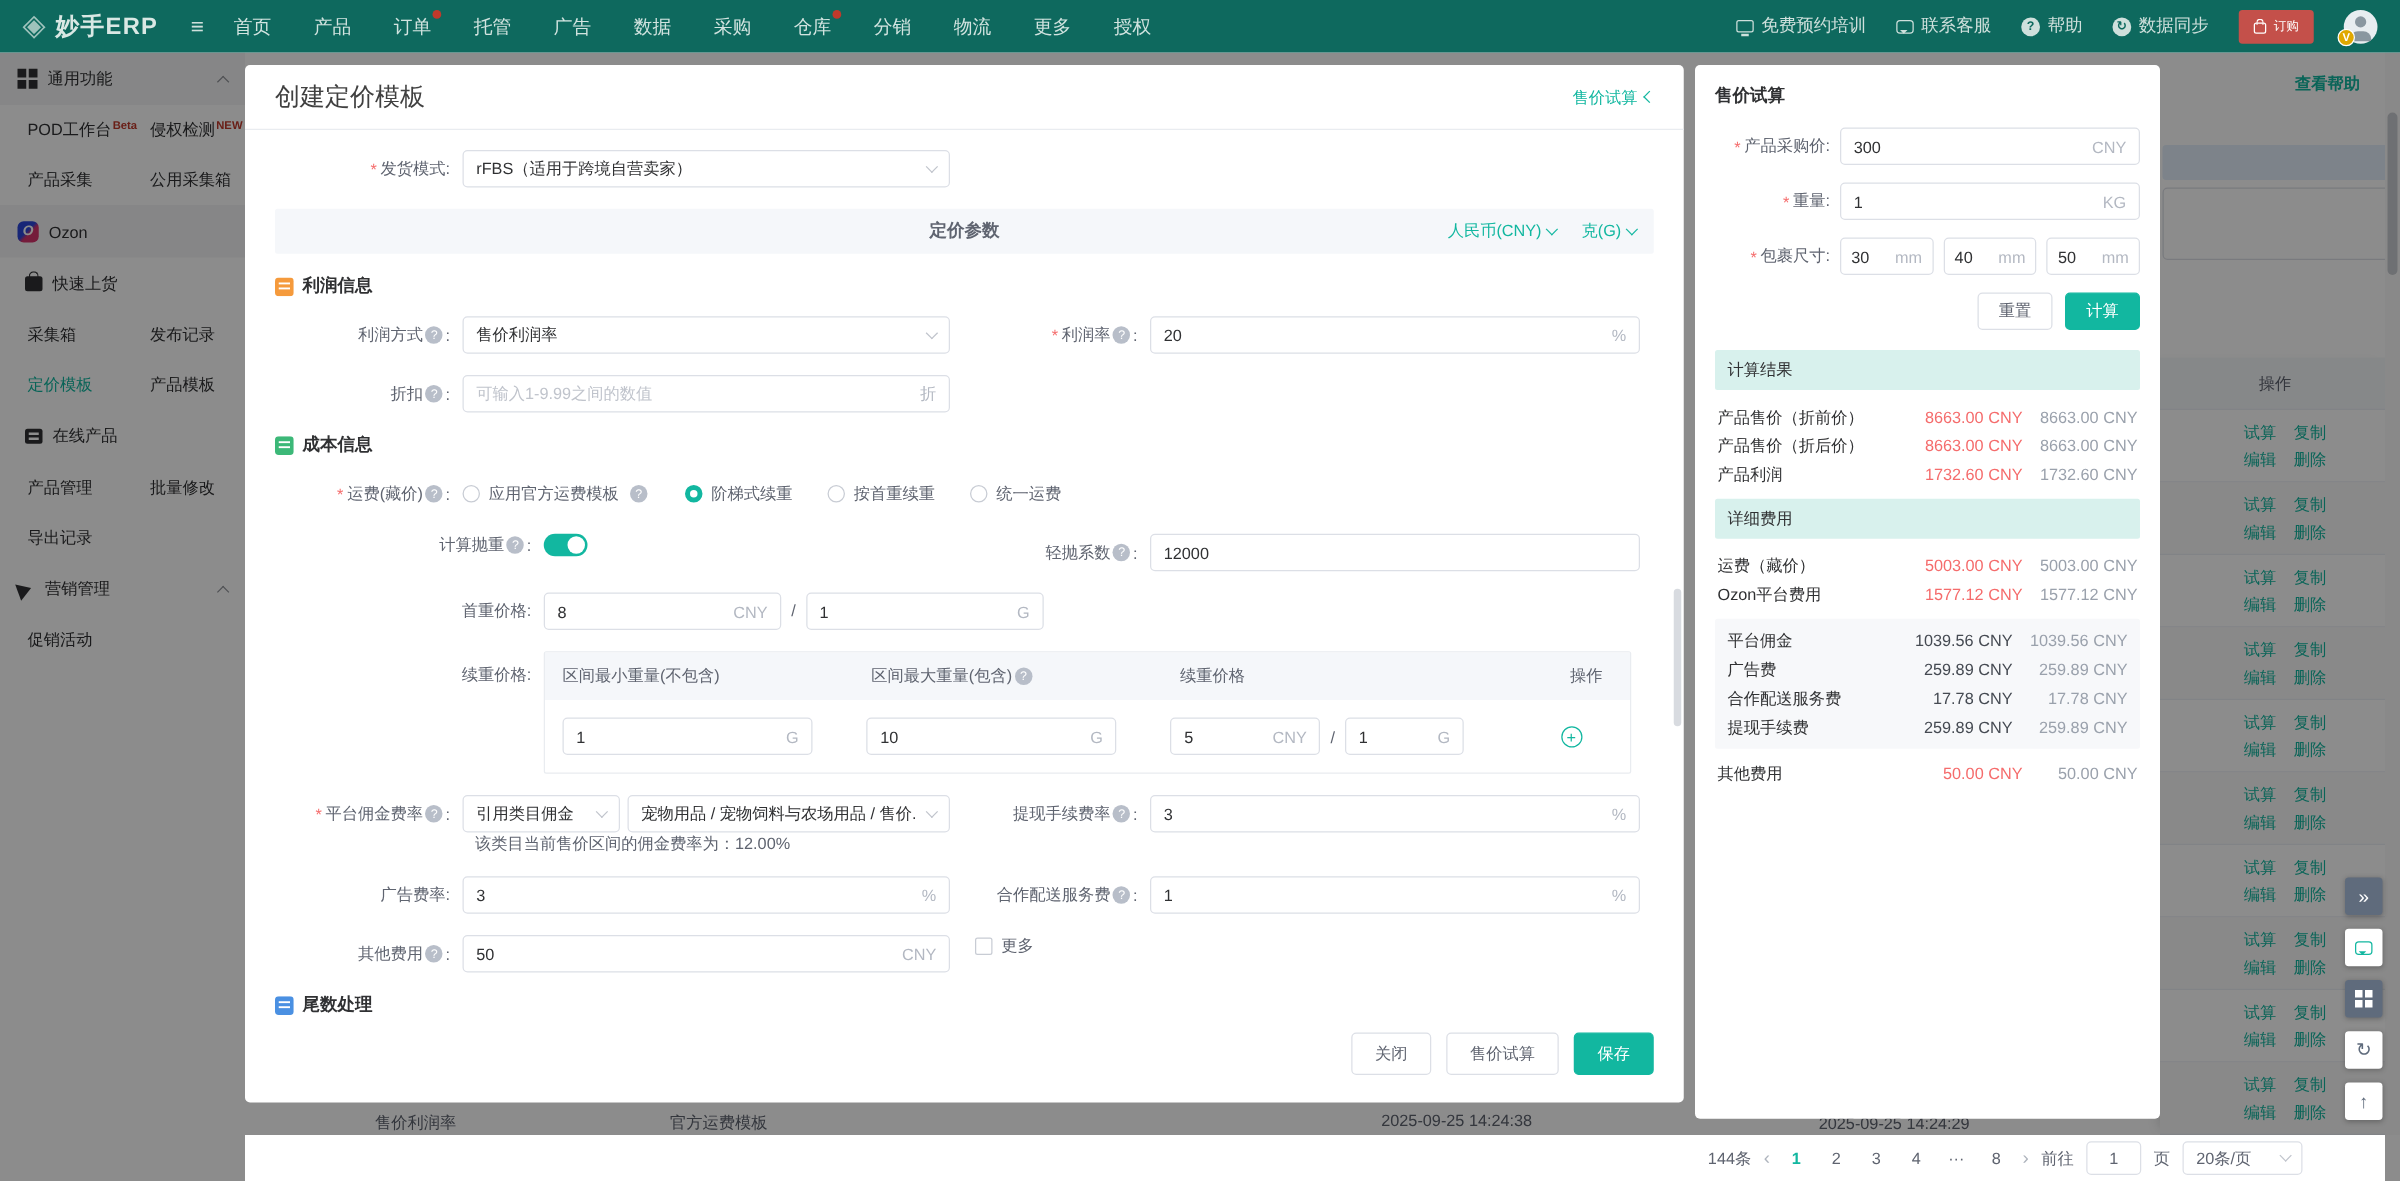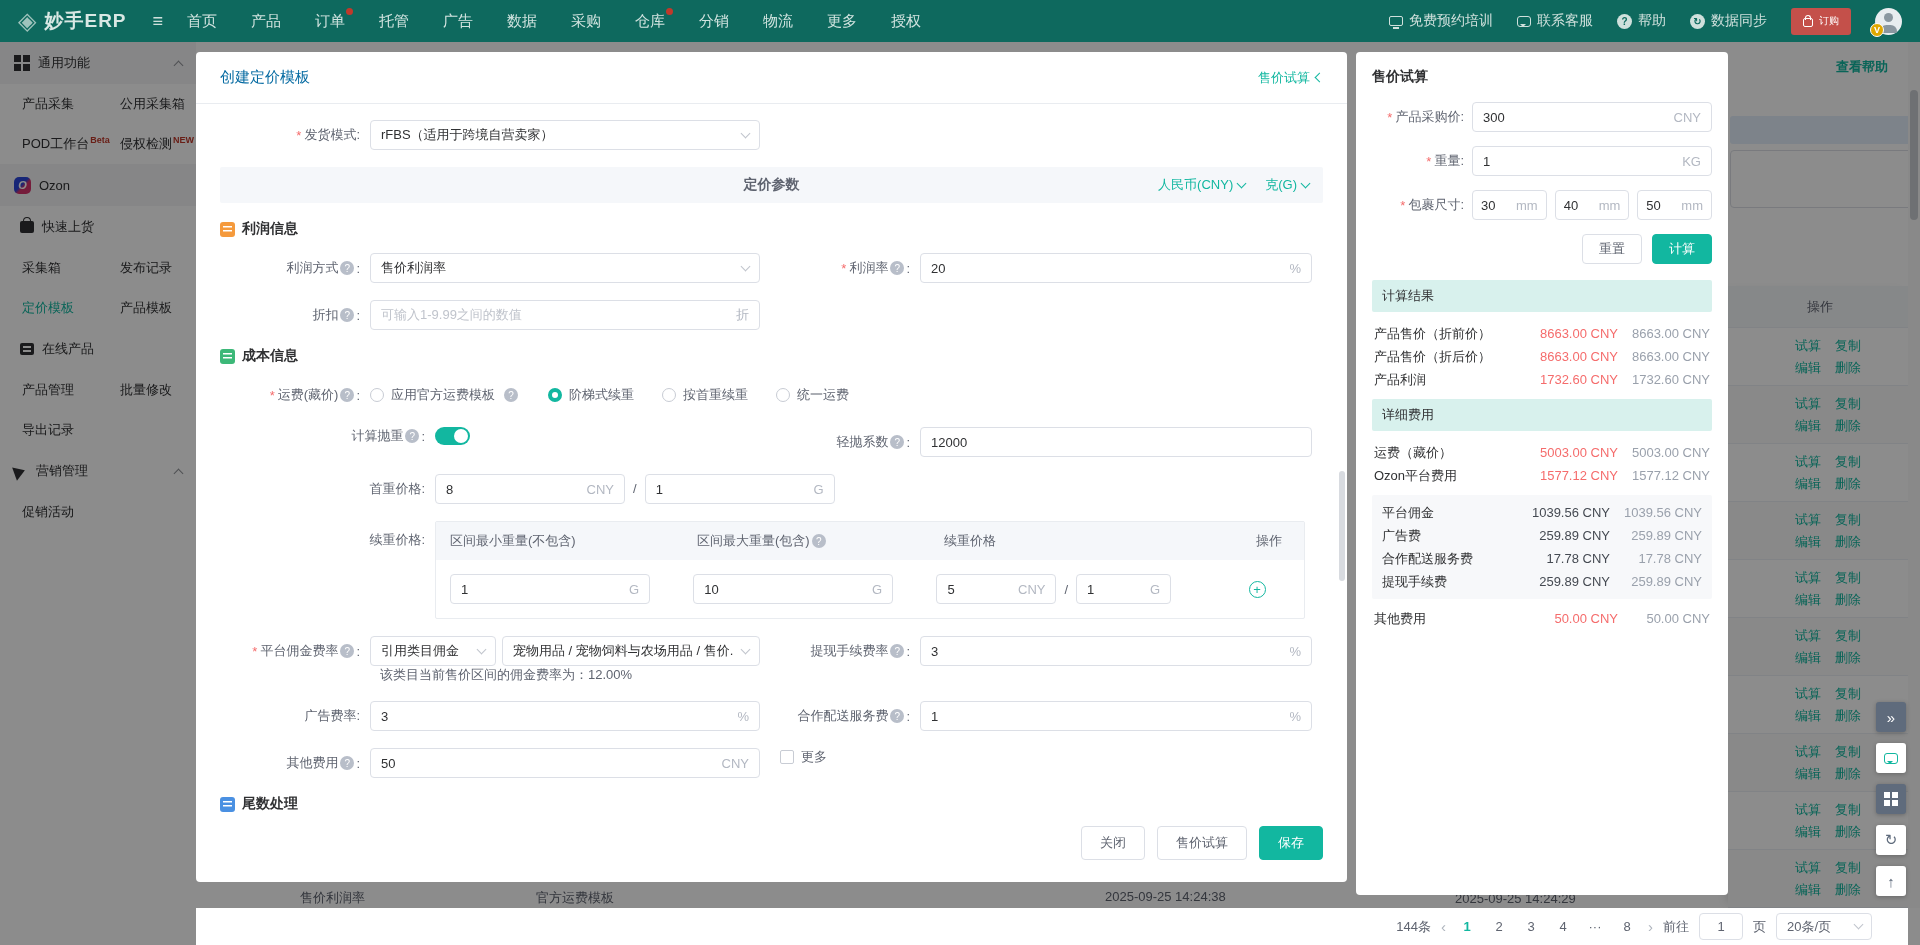--- a/index.html
+++ b/index.html
@@ -69,21 +69,21 @@
   
   .floaters{position:absolute;left:1876px;top:702px;width:30px;display:flex;flex-direction:column;gap:11px;z-index:30;}
   .fbtn{width:30px;height:30px;border-radius:3px;display:flex;align-items:center;justify-content:center;box-shadow:0 1px 4px rgba(0,0,0,0.25);cursor:pointer;font-size:15px;}
   .fbtn.dark{background:#5f6b7c;color:#fff;}
   .fbtn.light{background:#fff;color:#5f6b7c;}
   .i-chat-teal{width:14px;height:11px;border:1.5px solid #12b7a0;border-radius:3px;position:relative;}
   .i-chat-teal::after{content:"";position:absolute;left:2px;bottom:-4px;border:3px solid transparent;border-top-color:#12b7a0;}
   .i-dots{width:6px;height:6px;background:#fff;display:inline-block;box-shadow:8px 0 0 #fff,0 8px 0 #fff,8px 8px 0 #fff;margin:0 8px 8px 0;}
 
   
-  .pager{position:absolute;left:196px;right:12px;bottom:0;height:37px;background:#fff;z-index:15;display:flex;align-items:center;justify-content:flex-end;gap:10px;padding-right:36px;color:#5f6470;}
+  .pager{position:absolute;left:196px;right:12px;bottom:0;height:37px;background:#fff;z-index:15;display:flex;align-items:center;justify-content:flex-end;gap:10px;padding-right:66px;color:#5f6470;}
   .pg-arrow{color:#aeb4bd;cursor:pointer;font-size:15px;}
   .pg-num{min-width:22px;text-align:center;cursor:pointer;}
   .pg-num.active{color:#12b7a0;font-weight:bold;}
   .pg-input{width:44px;height:27px;border:1px solid #dcdfe6;border-radius:4px;display:flex;align-items:center;justify-content:center;}
   .pg-size{width:96px;height:27px;border:1px solid #dcdfe6;border-radius:4px;display:flex;align-items:center;padding:0 10px;position:relative;cursor:pointer;}
   .pg-size .chev{position:absolute;right:9px;color:#c0c4cc;}
 
   
   .chev{display:inline-block;width:7px;height:7px;border-right:1.5px solid currentColor;border-bottom:1.5px solid currentColor;}
   .chev.down{transform:rotate(45deg);margin-top:-4px;}
@@ -100,21 +100,21 @@
   .radio{width:14px;height:14px;border:1px solid #c8ccd4;border-radius:50%;background:#fff;flex:none;}
   .radio.on{border:4px solid #12b7a0;}
   .toggle{width:35px;height:18px;border-radius:9px;background:#12b7a0;position:relative;cursor:pointer;flex:none;}
   .toggle::after{content:"";position:absolute;right:2px;top:2px;width:14px;height:14px;border-radius:50%;background:#fff;}
   .checkbox{width:14px;height:14px;border:1px solid #c8ccd4;border-radius:2px;background:#fff;flex:none;}
   .plus-btn{width:17px;height:17px;border:1px solid #12b7a0;border-radius:50%;color:#12b7a0;display:inline-flex;align-items:center;justify-content:center;font-size:13px;cursor:pointer;}
 
   
   .modal{position:absolute;left:196px;top:52px;width:1151px;height:830px;background:#fff;border-radius:4px;z-index:20;display:flex;flex-direction:column;}
   .modal-header{height:52px;flex:none;padding:0 24px;display:flex;align-items:center;justify-content:space-between;border-bottom:1px solid #e9ecf0;}
-  .modal-title{font-size:15px;color:#0369a1;}
+  .modal-title{font-size:20px;color:#404040;}
   .trial-toggle{color:#12b7a0;cursor:pointer;display:flex;align-items:center;gap:6px;}
   .modal-body{flex:1;padding:16px 24px 0;overflow:hidden;position:relative;}
   .frow{display:flex;align-items:flex-start;margin-bottom:17px;}
   .fitem{display:flex;align-items:center;}
   .fitem.colL{width:560px;flex:none;}
   .flabel{width:150px;flex:none;display:flex;justify-content:flex-end;align-items:center;color:#5f6470;padding-right:10px;}
   .flabel-r{width:140px;flex:none;display:flex;justify-content:flex-end;align-items:center;color:#5f6470;padding-right:10px;}
   .flabel-sub{width:215px;flex:none;display:flex;justify-content:flex-end;align-items:center;color:#5f6470;padding-right:10px;}
   .required::before{content:"*";color:#f56c6c;margin-right:3px;}
   .w390{width:390px;}.w392{width:392px;}
@@ -210,26 +210,26 @@
   </div>
 </div>
 
 <div class="sidebar">
   <div class="side-group">
     <i class="i-grid"></i>
     <span>通用功能</span>
     <span class="side-caret chev up"></span>
   </div>
   <div class="side-cols">
+    <span class="side-link"><span>POD工作台</span><span class="badge-sup">Beta</span></span>
+    <span class="side-link"><span>侵权检测</span><span class="badge-sup">NEW</span></span>
+  </div>
+  <div class="side-cols">
     <span class="side-link">产品采集</span>
     <span class="side-link">公用采集箱</span>
-  </div>
-  <div class="side-cols">
-    <span class="side-link"><span>POD工作台</span><span class="badge-sup">Beta</span></span>
-    <span class="side-link"><span>侵权检测</span><span class="badge-sup">NEW</span></span>
   </div>
   <div class="side-group">
     <i class="i-ozon"></i>
     <span>Ozon</span>
   </div>
   <div class="side-sub">
     <i class="i-bagdark"></i>
     <span>快速上货</span>
   </div>
   <div class="side-cols">

